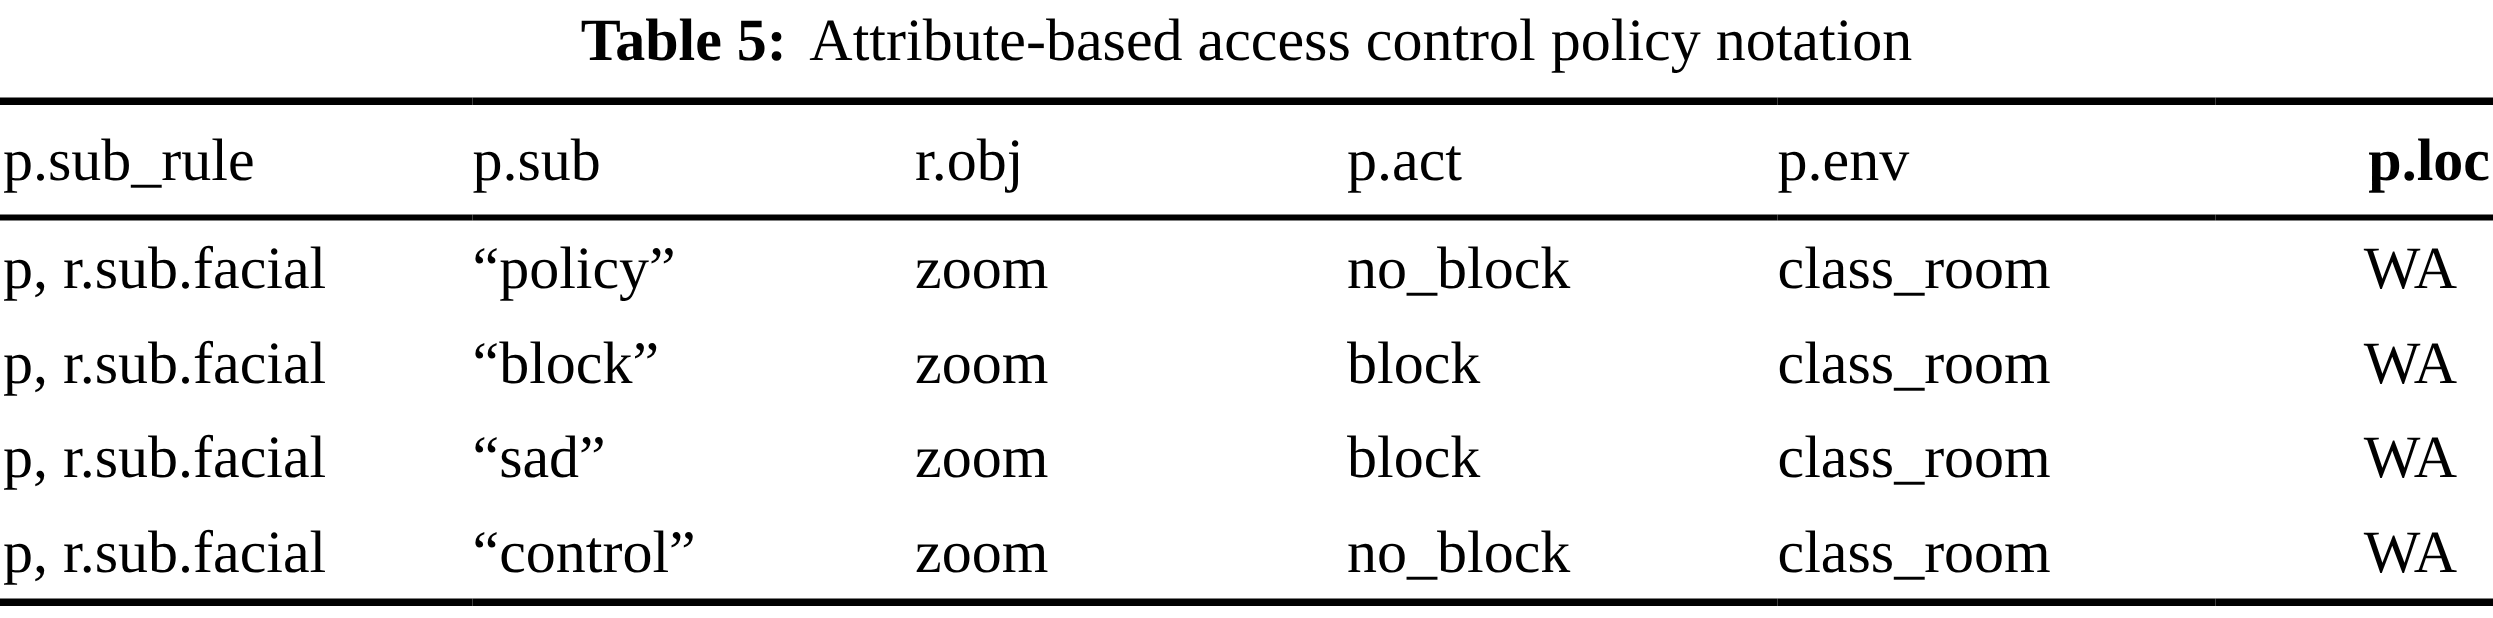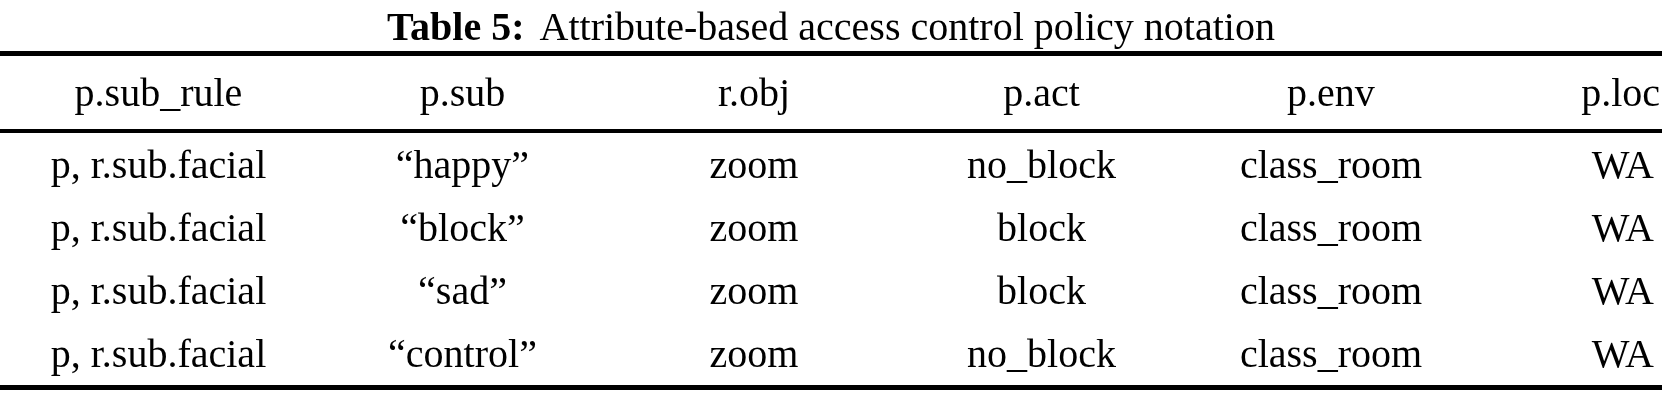--- a/index.html
+++ b/index.html
@@ -14,21 +14,21 @@
     font-family: "Liberation Serif", serif;
     color: #000000;
     -webkit-font-smoothing: antialiased;
   }
   .figure {
     width: 1662px;
     height: 412px;
     background: #ffffff;
   }
   .caption {
-    height: 51px;
+    height: 65px;
     box-sizing: border-box;
     padding-top: 4px;
     text-align: center;
     font-size: 40px;
     line-height: 1.15;
     white-space: nowrap;
   }
   .caption-label {
     font-weight: bold;
     margin-right: 15px;
@@ -38,41 +38,42 @@
     table-layout: fixed;
     border-collapse: collapse;
     font-size: 40px;
     border-top: 5px solid #000000;
     border-bottom: 5px solid #000000;
   }
   table.policy-table th,
   table.policy-table td {
     padding: 0;
     font-weight: normal;
-    text-align: center;
+    text-align: left;
     vertical-align: middle;
     white-space: nowrap;
     overflow: hidden;
   }
   table.policy-table thead th {
     height: 73px;
     border-bottom: 4px solid #000000;
   }
   table.policy-table tbody td {
     height: 63px;
   }
   table.policy-table th.col-last,
   table.policy-table td.col-last {
     text-align: right;
   }
   table.policy-table td.col-last {
-    padding-right: 8px;
+    padding-right: 24px;
   }
   table.policy-table th.col-last {
     padding-right: 2px;
+    font-weight: bold;
   }
   table.policy-table th.col-first,
   table.policy-table td.col-first {
     padding-left: 2px;
   }
 </style>
 </head>
 <body>
 
 <div class="figure">
@@ -96,21 +97,21 @@
         <th>p.sub</th>
         <th>r.obj</th>
         <th>p.act</th>
         <th>p.env</th>
         <th class="col-last">p.loc</th>
       </tr>
     </thead>
     <tbody>
       <tr>
         <td class="col-first">p, r.sub.facial</td>
-        <td>“happy”</td>
+        <td>“policy”</td>
         <td>zoom</td>
         <td>no_block</td>
         <td>class_room</td>
         <td class="col-last">WA</td>
       </tr>
       <tr>
         <td class="col-first">p, r.sub.facial</td>
         <td>“block”</td>
         <td>zoom</td>
         <td>block</td>

